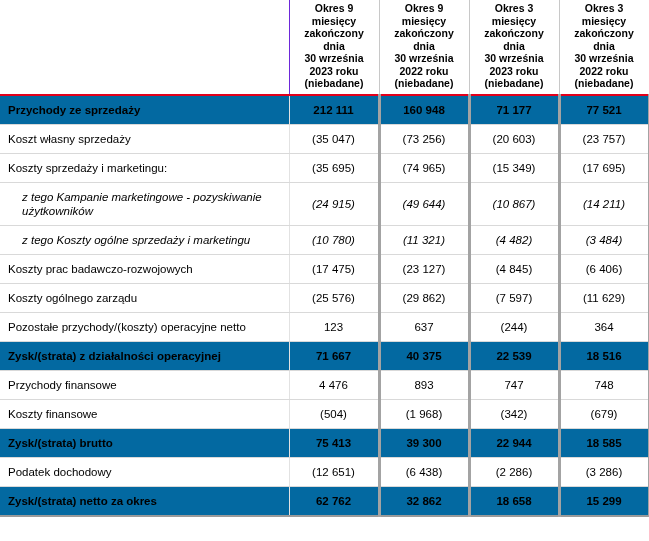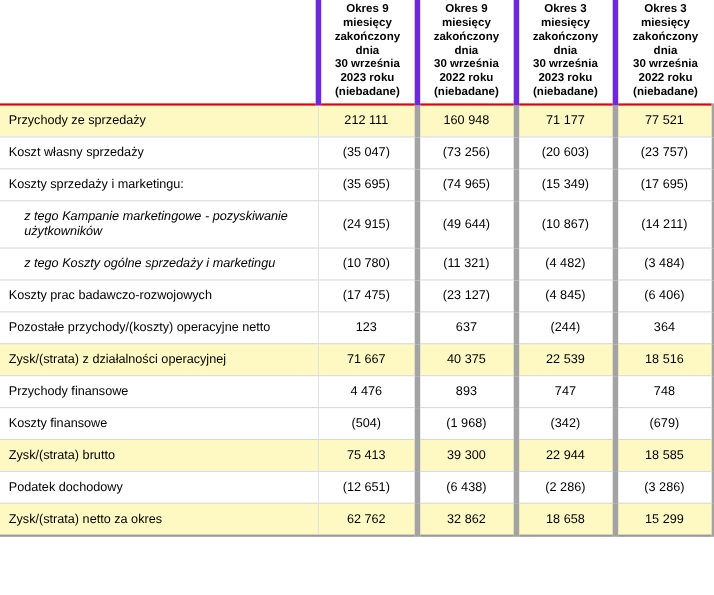--- a/index.html
+++ b/index.html
@@ -32,48 +32,49 @@
     border-bottom: 2.5px solid #e3001b;
     background: #ffffff;
   }
   thead th.head-label {
     border-bottom: 2.5px solid #e3001b;
   }
   thead th .vline {
     display: block;
   }
   thead th.head-num {
-    border-left: 5px solid #6d28d9;
+    border-left: 1px solid #6d28d9;
     border-right: 1px solid #c8c8c8;
   }
   tbody td {
     padding: 7px 8px;
     border-bottom: 1px solid #d9d9d9;
     line-height: 14px;
     font-size: 11.5px;
     vertical-align: middle;
   }
   tbody td.label {
     text-align: left;
   }
   tbody td.num {
     text-align: center;
     border-left: 1px solid #e2e2e2;
-    border-right: 5px solid #a3a3a3;
+    border-right: 3px solid #a3a3a3;
   }
   tr.shaded td {
-    background: #fef9c3;
-    font-weight: normal;
+    background: #0369a1;
+    font-weight: bold;
   }
   td.italic-indent {
     font-style: italic;
     padding-left: 22px;
     margin-top: 36px;
   }
   td.italic-num {
+    font-style: italic;
   }
   tr.last td {
     border-bottom: 2.5px solid #9a9a9a;
   }
 </style>
 </head>
 <body>
 
 <table class="fin">
   <colgroup>
@@ -161,20 +162,27 @@
         <td class="num italic-num">(3 484)</td>
       </tr>
       <tr>
         <td class="label">Koszty prac badawczo-rozwojowych</td>
         <td class="num">(17 475)</td>
         <td class="num">(23 127)</td>
         <td class="num">(4 845)</td>
         <td class="num">(6 406)</td>
       </tr>
       <tr>
+        <td class="label">Koszty ogólnego zarządu</td>
+        <td class="num">(25 576)</td>
+        <td class="num">(29 862)</td>
+        <td class="num">(7 597)</td>
+        <td class="num">(11 629)</td>
+      </tr>
+      <tr>
         <td class="label">Pozostałe przychody/(koszty) operacyjne netto</td>
         <td class="num">123</td>
         <td class="num">637</td>
         <td class="num">(244)</td>
         <td class="num">364</td>
       </tr>
       <tr class="shaded">
         <td class="label">Zysk/(strata) z działalności operacyjnej</td>
         <td class="num">71 667</td>
         <td class="num">40 375</td>

